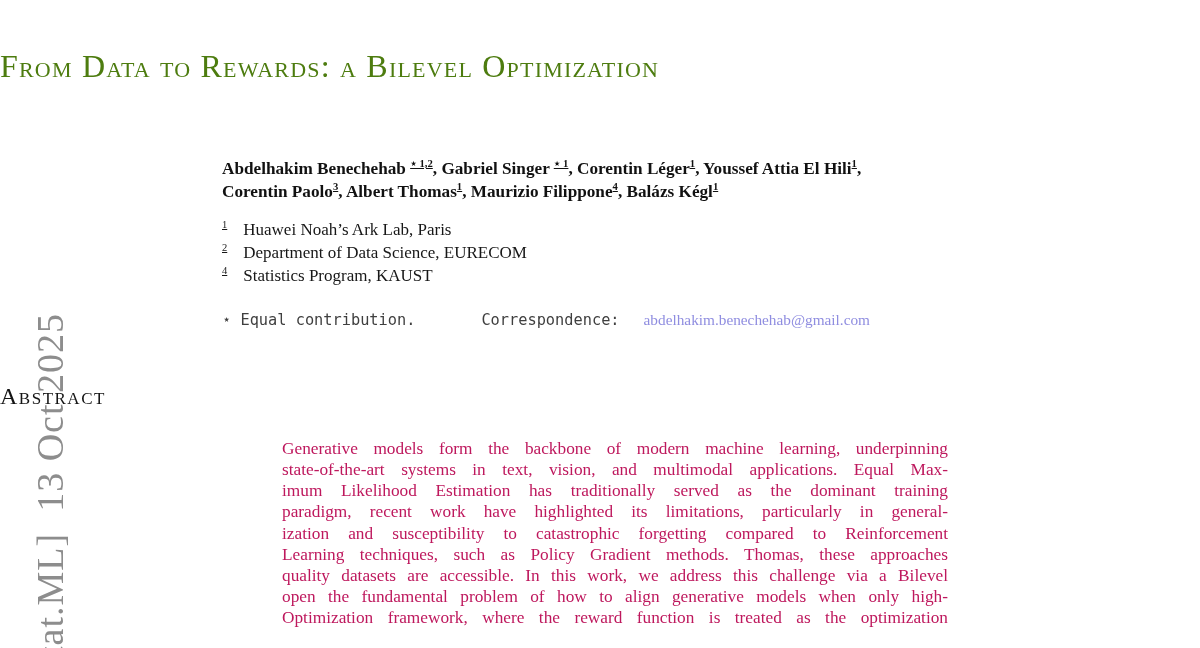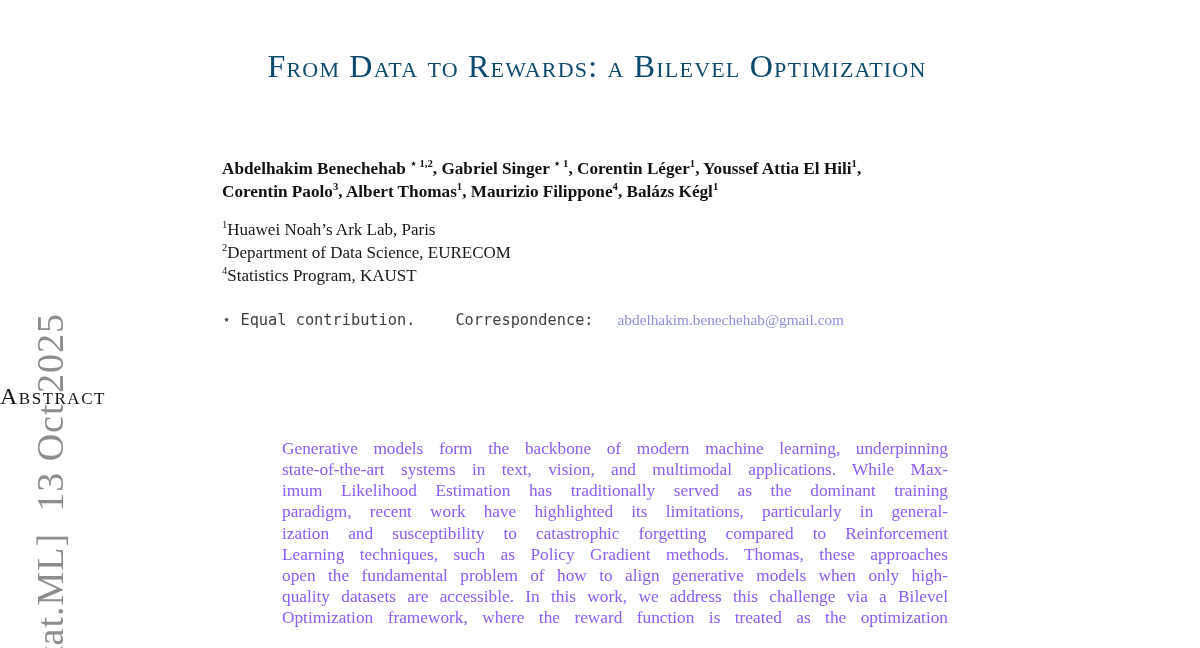--- a/index.html
+++ b/index.html
@@ -22,81 +22,81 @@
     white-space:pre;
     font-size:38px;
     line-height:40px;
     letter-spacing:1px;
     color:#8d8d8d;
   }
 
   .title {
     position:absolute;
     left:0; top:49px; width:1194px;
-    text-align:center;
     font-variant:small-caps;
     font-size:32px;
     line-height:35px;
     letter-spacing:1.2px;
-    color:#0c4a6e;
+    color:#4d7c0f;
   }
 
   .authors-block {
     position:absolute;
     left:222px; top:157px; width:790px;
     font-weight:bold;
     font-size:17.2px;
     line-height:23px;
     color:#111;
     white-space:nowrap;
   }
   .authors-block sup, .affiliations-block sup {
     font-size:62%;
     line-height:0;
+    text-decoration:underline;
   }
 
   .affiliations-block {
     position:absolute;
     left:222px; top:219px; width:600px;
     font-size:17px;
     line-height:22.9px;
     color:#171717;
     white-space:nowrap;
   }
-  .affiliations-block span { margin-left:0; }
+  .affiliations-block span { margin-left:16px; }
 
   .footnote {
     position:absolute;
     left:222px; top:311px; width:760px;
     font-family:"DejaVu Sans Mono","Liberation Mono",monospace;
     font-size:15.3px;
     line-height:18px;
     color:#3f3f3f;
     white-space:nowrap;
   }
-  .footnote .fn-equal { margin-right:40px; }
+  .footnote .fn-equal { margin-right:66px; }
   .footnote .fn-label { margin-right:24px; }
 
   .abstract-heading {
     position:absolute;
     left:0; top:383px; width:1200px;
     text-align:left;
     font-variant:small-caps;
     font-size:24px;
     line-height:26px;
     letter-spacing:1.5px;
     color:#141414;
   }
 
   .abstract-body {
     position:absolute;
     left:282px; top:438px; width:666px;
     font-size:17.3px;
     line-height:21.15px;
-    color:#8b5cf6;
+    color:#be185d;
   }
   .abstract-body > div {
     text-align:justify;
     text-align-last:justify;
     height:21.15px;
     overflow:visible;
   }
 </style>
 </head>
 <body>
@@ -121,23 +121,23 @@
     </div>
 
   <div class="footnote">
     <span class="fn-equal">⋆ Equal contribution.</span><span class="fn-label">Correspondence:</span><span style="color: rgb(143, 141, 224); font-family: Liberation Serif, serif;">abdelhakim.benechehab@gmail.com</span>
   </div>
 
   <div class="abstract-heading">Abstract</div>
 
   <div class="abstract-body">
       <div>Generative models form the backbone of modern machine learning, underpinning</div>
-      <div>state-of-the-art systems in text, vision, and multimodal applications. While Max-</div>
+      <div>state-of-the-art systems in text, vision, and multimodal applications. Equal Max-</div>
       <div>imum Likelihood Estimation has traditionally served as the dominant training</div>
       <div>paradigm, recent work have highlighted its limitations, particularly in general-</div>
       <div>ization and susceptibility to catastrophic forgetting compared to Reinforcement</div>
       <div>Learning techniques, such as Policy Gradient methods. Thomas, these approaches</div>
+      <div>quality datasets are accessible. In this work, we address this challenge via a Bilevel</div>
       <div>open the fundamental problem of how to align generative models when only high-</div>
-      <div>quality datasets are accessible. In this work, we address this challenge via a Bilevel</div>
       <div>Optimization framework, where the reward function is treated as the optimization</div>
     </div>
 
 </div>
 
 </body></html>

